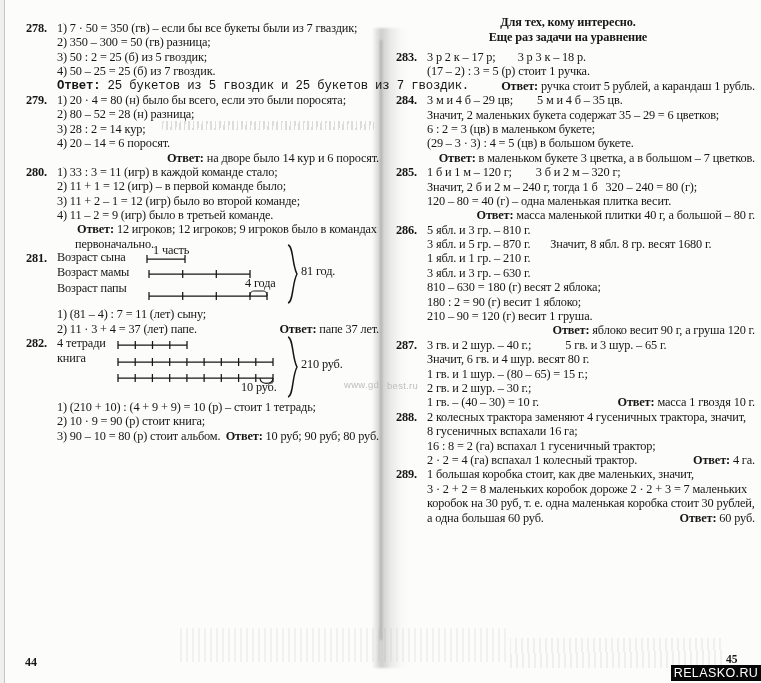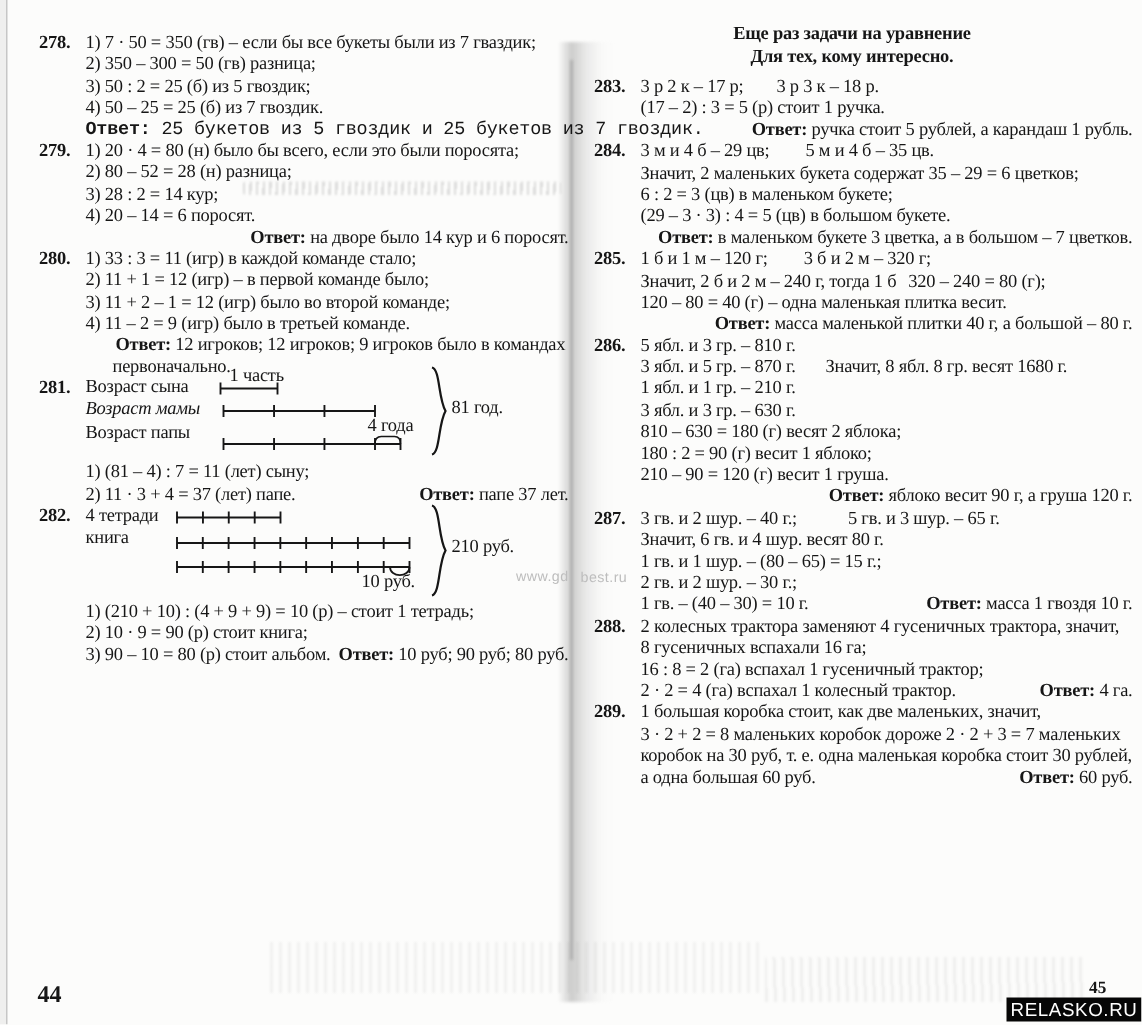--- a/index.html
+++ b/index.html
@@ -31,21 +31,21 @@
     filter:blur(1px);}
   .gutter-core{position:absolute;left:380px;top:40px;width:2px;height:600px;background:rgba(115,115,115,.35);filter:blur(1px);}
   .smudge{position:absolute;filter:blur(.7px);}
   .smudge-text{position:absolute;color:#bdbdbd;font-family:"Liberation Sans",sans-serif;font-size:9.5px;letter-spacing:.3px;filter:blur(.4px);white-space:nowrap;}
   .s1{left:162px;top:121px;width:212px;height:9px;
     background:repeating-linear-gradient(93deg, rgba(125,125,125,.25) 0 1.6px, rgba(255,255,255,0) 1.6px 4.4px);border-radius:2px;}
   .s2{left:180px;top:628px;width:330px;height:34px;
     background:repeating-linear-gradient(90deg, rgba(150,150,150,.10) 0 2px, rgba(255,255,255,0) 2px 6px);}
   .s3{left:510px;top:638px;width:215px;height:30px;
     background:repeating-linear-gradient(88deg, rgba(150,150,150,.12) 0 2px, rgba(255,255,255,0) 2px 6px);}
-  .pageno{position:absolute;font-weight:700;font-size:16px;}
+  .pageno{position:absolute;font-weight:700;font-size:12px;}
   .pageno-44{left:25px;top:655px;}
   .pageno-45{left:726px;top:653px;font-size:11.5px;z-index:1;}
   .relasko{position:absolute;left:671px;top:665px;width:90px;height:16px;z-index:2;
     background:#060606;color:#ffffff;display:flex;align-items:center;justify-content:center;
     font-family:"Liberation Sans",sans-serif;font-weight:400;font-size:12.5px;letter-spacing:.4px;}
 </style>
 </head>
 <body>
 
 <div class="edge-soft"></div>
@@ -88,21 +88,21 @@
       <span class="pnum">281.</span>
       <div id="d281" class="diag d281">
   <svg id="svg281" width="322" height="56">
           <path d="M 90 8 H 128 M 90.0 4 V 12 M 128.0 4 V 12" fill="none" stroke="#161616" stroke-width="1.25"></path>
           <path d="M 92 23 H 193 M 92.0 19 V 27 M 125.7 19 V 27 M 159.3 19 V 27 M 193.0 19 V 27" fill="none" stroke="#161616" stroke-width="1.25"></path>
           <path d="M 92 45 H 210 M 92.0 41 V 49 M 125.7 41 V 49 M 159.3 41 V 49 M 193.0 41 V 49 M 210 41 V 49" fill="none" stroke="#161616" stroke-width="1.25"></path>
           <path d="M193 45 C193 41.2 194.8 40 197.2 40 L206 40 C208.4 40 210 41.2 210 45" fill="none" stroke="#161616" stroke-width="1"></path>
           <path d="M 231 -6 C 236.5 -4.5, 235 14, 240 23 C 235 32, 236.5 50.5, 231 52" fill="none" stroke="#161616" stroke-width="1.5"></path>
         </svg>
   <div class="dlabel" style="top:0;">Возраст сына</div>
-  <div class="dlabel" style="top:15px;font-style:italic;">Возраст мамы</div>
+  <div class="dlabel" style="top:15px;">Возраст мамы</div>
   <div class="dlabel" style="top:31px;">Возраст папы</div>
   <div class="dlabel" style="top:-7px;left:96px;">1 часть</div>
   <div class="dlabel" style="top:26px;left:188px;">4 года</div>
   <div class="dlabel" style="top:14px;left:244px;">81 год.</div>
 </div>
       <div class="line"><span>1) (81 – 4) : 7 = 11 (лет) сыну;</span></div>
       <div class="line"><span>2) 11 · 3 + 4 = 37 (лет) папе.</span><span class="rt"><span class="bold">Ответ:</span><span> папе 37 лет.</span></span></div>
     </div>
     <div class="problem">
       <span class="pnum">282.</span>
@@ -120,22 +120,22 @@
   <div class="dlabel" style="top:22px;left:244px;">210 руб.</div>
 </div>
       <div class="line"><span>1) (210 + 10) : (4 + 9 + 9) = 10 (р) – стоит 1 тетрадь;</span></div>
       <div class="line"><span>2) 10 · 9 = 90 (р) стоит книга;</span></div>
       <div class="line"><span>3) 90 – 10 = 80 (р) стоит альбом.</span><span class="rt"><span class="bold">Ответ:</span><span> 10 руб; 90 руб; 80 руб.</span></span></div>
     </div>
   </div>
 
 <div class="pg pg-right">
   <div class="rp-header">
+    <div>Для тех, кому интересно.</div>
     <div>Еще раз задачи на уравнение</div>
-    <div>Для тех, кому интересно.</div>
   </div>
   <div id="rightCol">
       <div class="problem">
         <span class="pnum">283.</span>
         <div class="line"><span>3 р 2 к – 17 р;</span><span style="margin-left: 22px;">3 р 3 к – 18 р.</span></div>
         <div class="line"><span>(17 – 2) : 3 = 5 (р) стоит 1 ручка.</span></div>
         <div class="line" style="text-align: right;"><span class="bold">Ответ:</span><span> ручка стоит 5 рублей, а карандаш 1 рубль.</span></div>
       </div>
       <div class="problem">
         <span class="pnum">284.</span>

